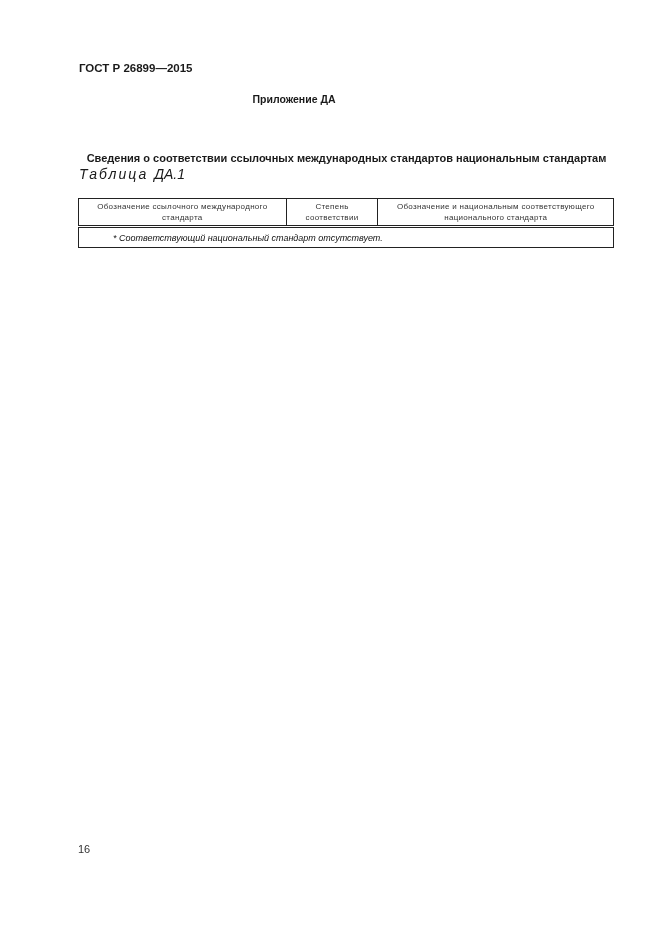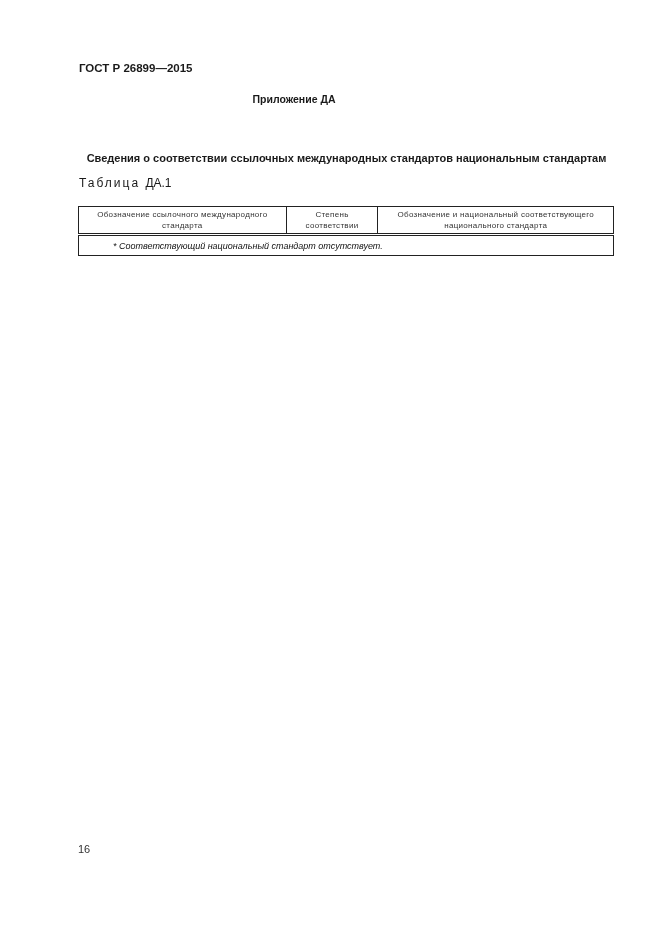--- a/index.html
+++ b/index.html
@@ -4,24 +4,24 @@
 <style>
   html, body { margin: 0; padding: 0; background: #ffffff; }
   body {
     width: 661px; height: 935px; position: relative; overflow: hidden;
     font-family: "Liberation Sans", sans-serif; color: #1a1a1a;
   }
   .abs { position: absolute; }
   .doc-code { left: 79px; top: 62px; font-size: 11.5px; font-weight: bold; }
   .appendix { left: 0; width: 556px; top: 93px; text-align: center; font-size: 10.5px; font-weight: bold; line-height: 13px; margin-left: 16px; }
   .section-title { left: 0; width: 693px; top: 152px; text-align: center; font-size: 11px; font-weight: bold; }
-  .table-caption { left: 79px; top: 176px; font-size: 12px; letter-spacing: 2px; }
+  .table-caption { left: 79px; top: 166px; font-size: 14px; letter-spacing: 2px; font-style: italic; }
   .table-caption .num { letter-spacing: 0; }
   table.tbl {
-    position: absolute; left: 78px; top: 206px; width: 536px;
+    position: absolute; left: 78px; top: 198px; width: 536px;
     border-collapse: collapse; font-size: 8px; color: #333;
   }
   table.tbl td { border: 1.3px solid #222; text-align: center; vertical-align: middle; padding: 0 4px; }
   table.tbl tr.head td { height: 26px; line-height: 11px; letter-spacing: 0.3px; border-bottom: 3px double #222; }
   table.tbl tr.row td { height: 18px; font-size: 9.5px; color: #111; }
   table.tbl tr.foot td { height: 19px; text-align: left; padding-left: 34px; font-size: 9px; color: #111; border-left-color: #222; }
   table.tbl tr.foot td { border-right: 1.3px solid #222; font-style: italic; }
   .page-number { left: 78px; top: 843px; font-size: 11px; color: #333; }
 </style>
 </head>
@@ -43,21 +43,21 @@
 <table class="tbl">
   <colgroup>
     <col style="width:208px">
     <col style="width:92px">
     <col style="width:236px">
   </colgroup>
   <tbody>
       <tr class="head">
     <td>Обозначение ссылочного международного стандарта</td>
     <td>Степень соответствии</td>
-    <td>Обозначение и национальный соответствующего национального стандарта</td>
+    <td>Обозначение и национальным соответствующего национального стандарта</td>
   </tr>
   <tr class="foot">
     <td colspan="3">* Соответствующий национальный стандарт отсутствует.</td>
   </tr>
 </tbody>
   </table>
 
 <div class="abs page-number">16</div>
 
 </body></html>

